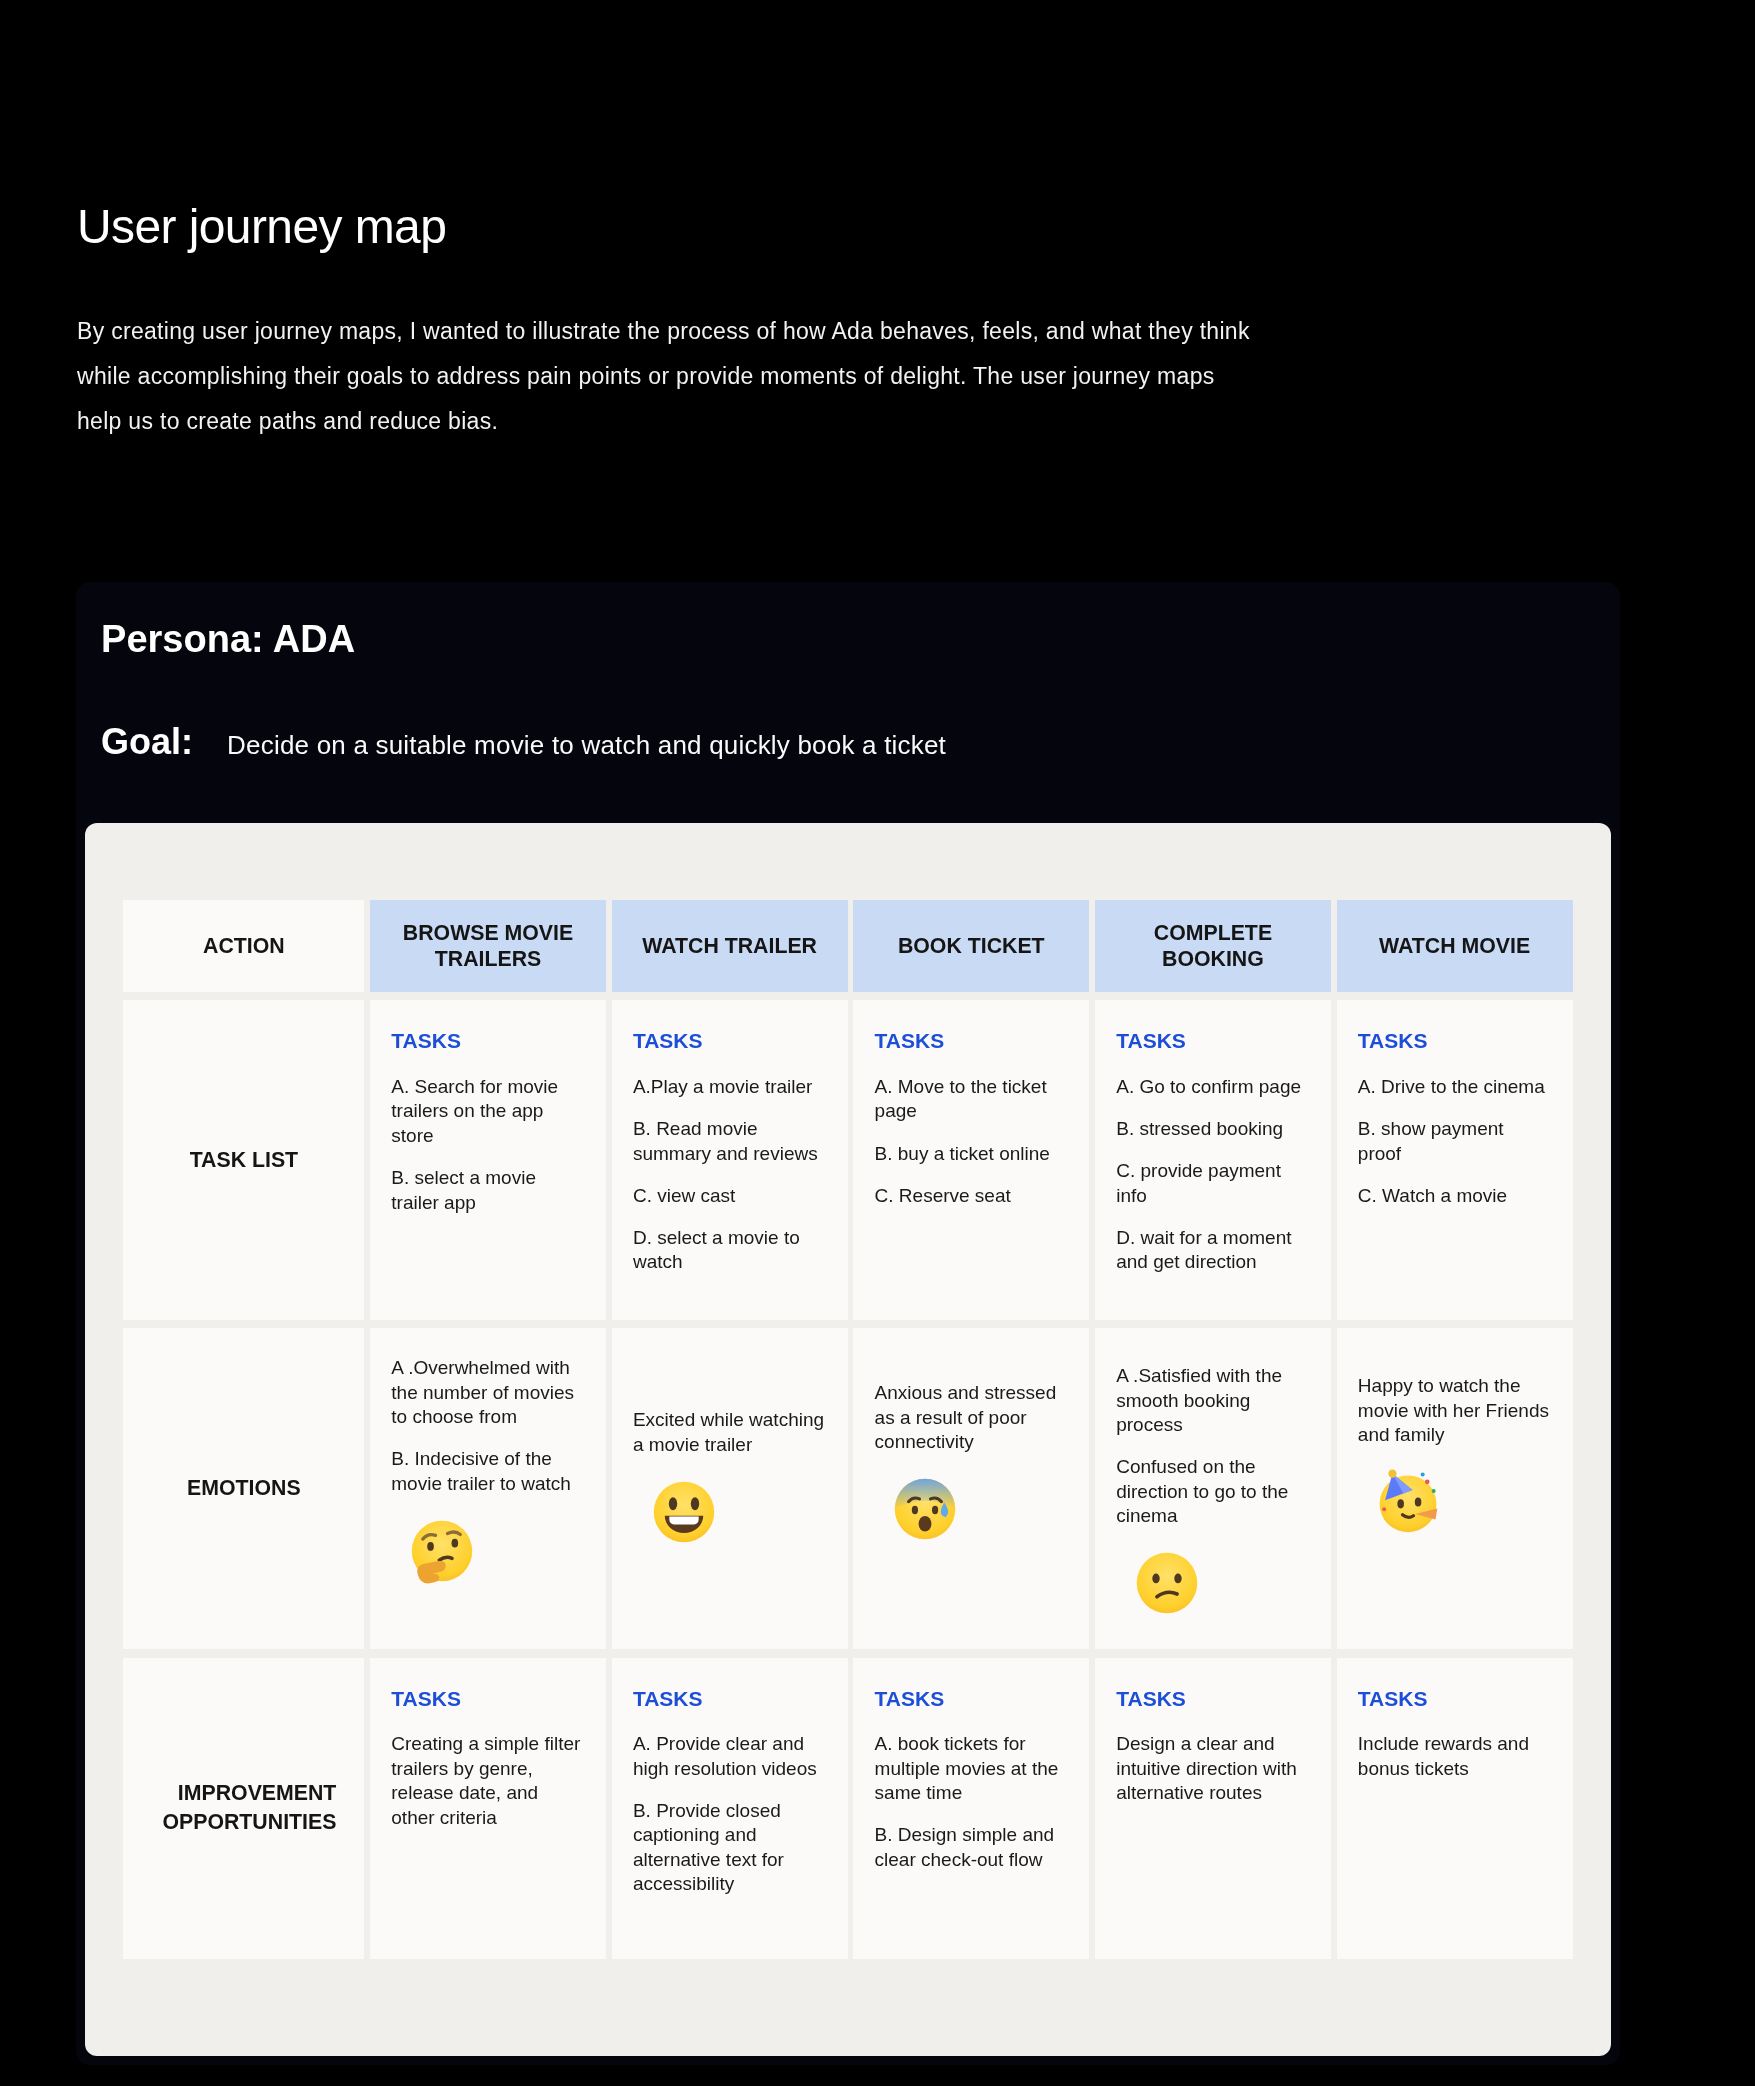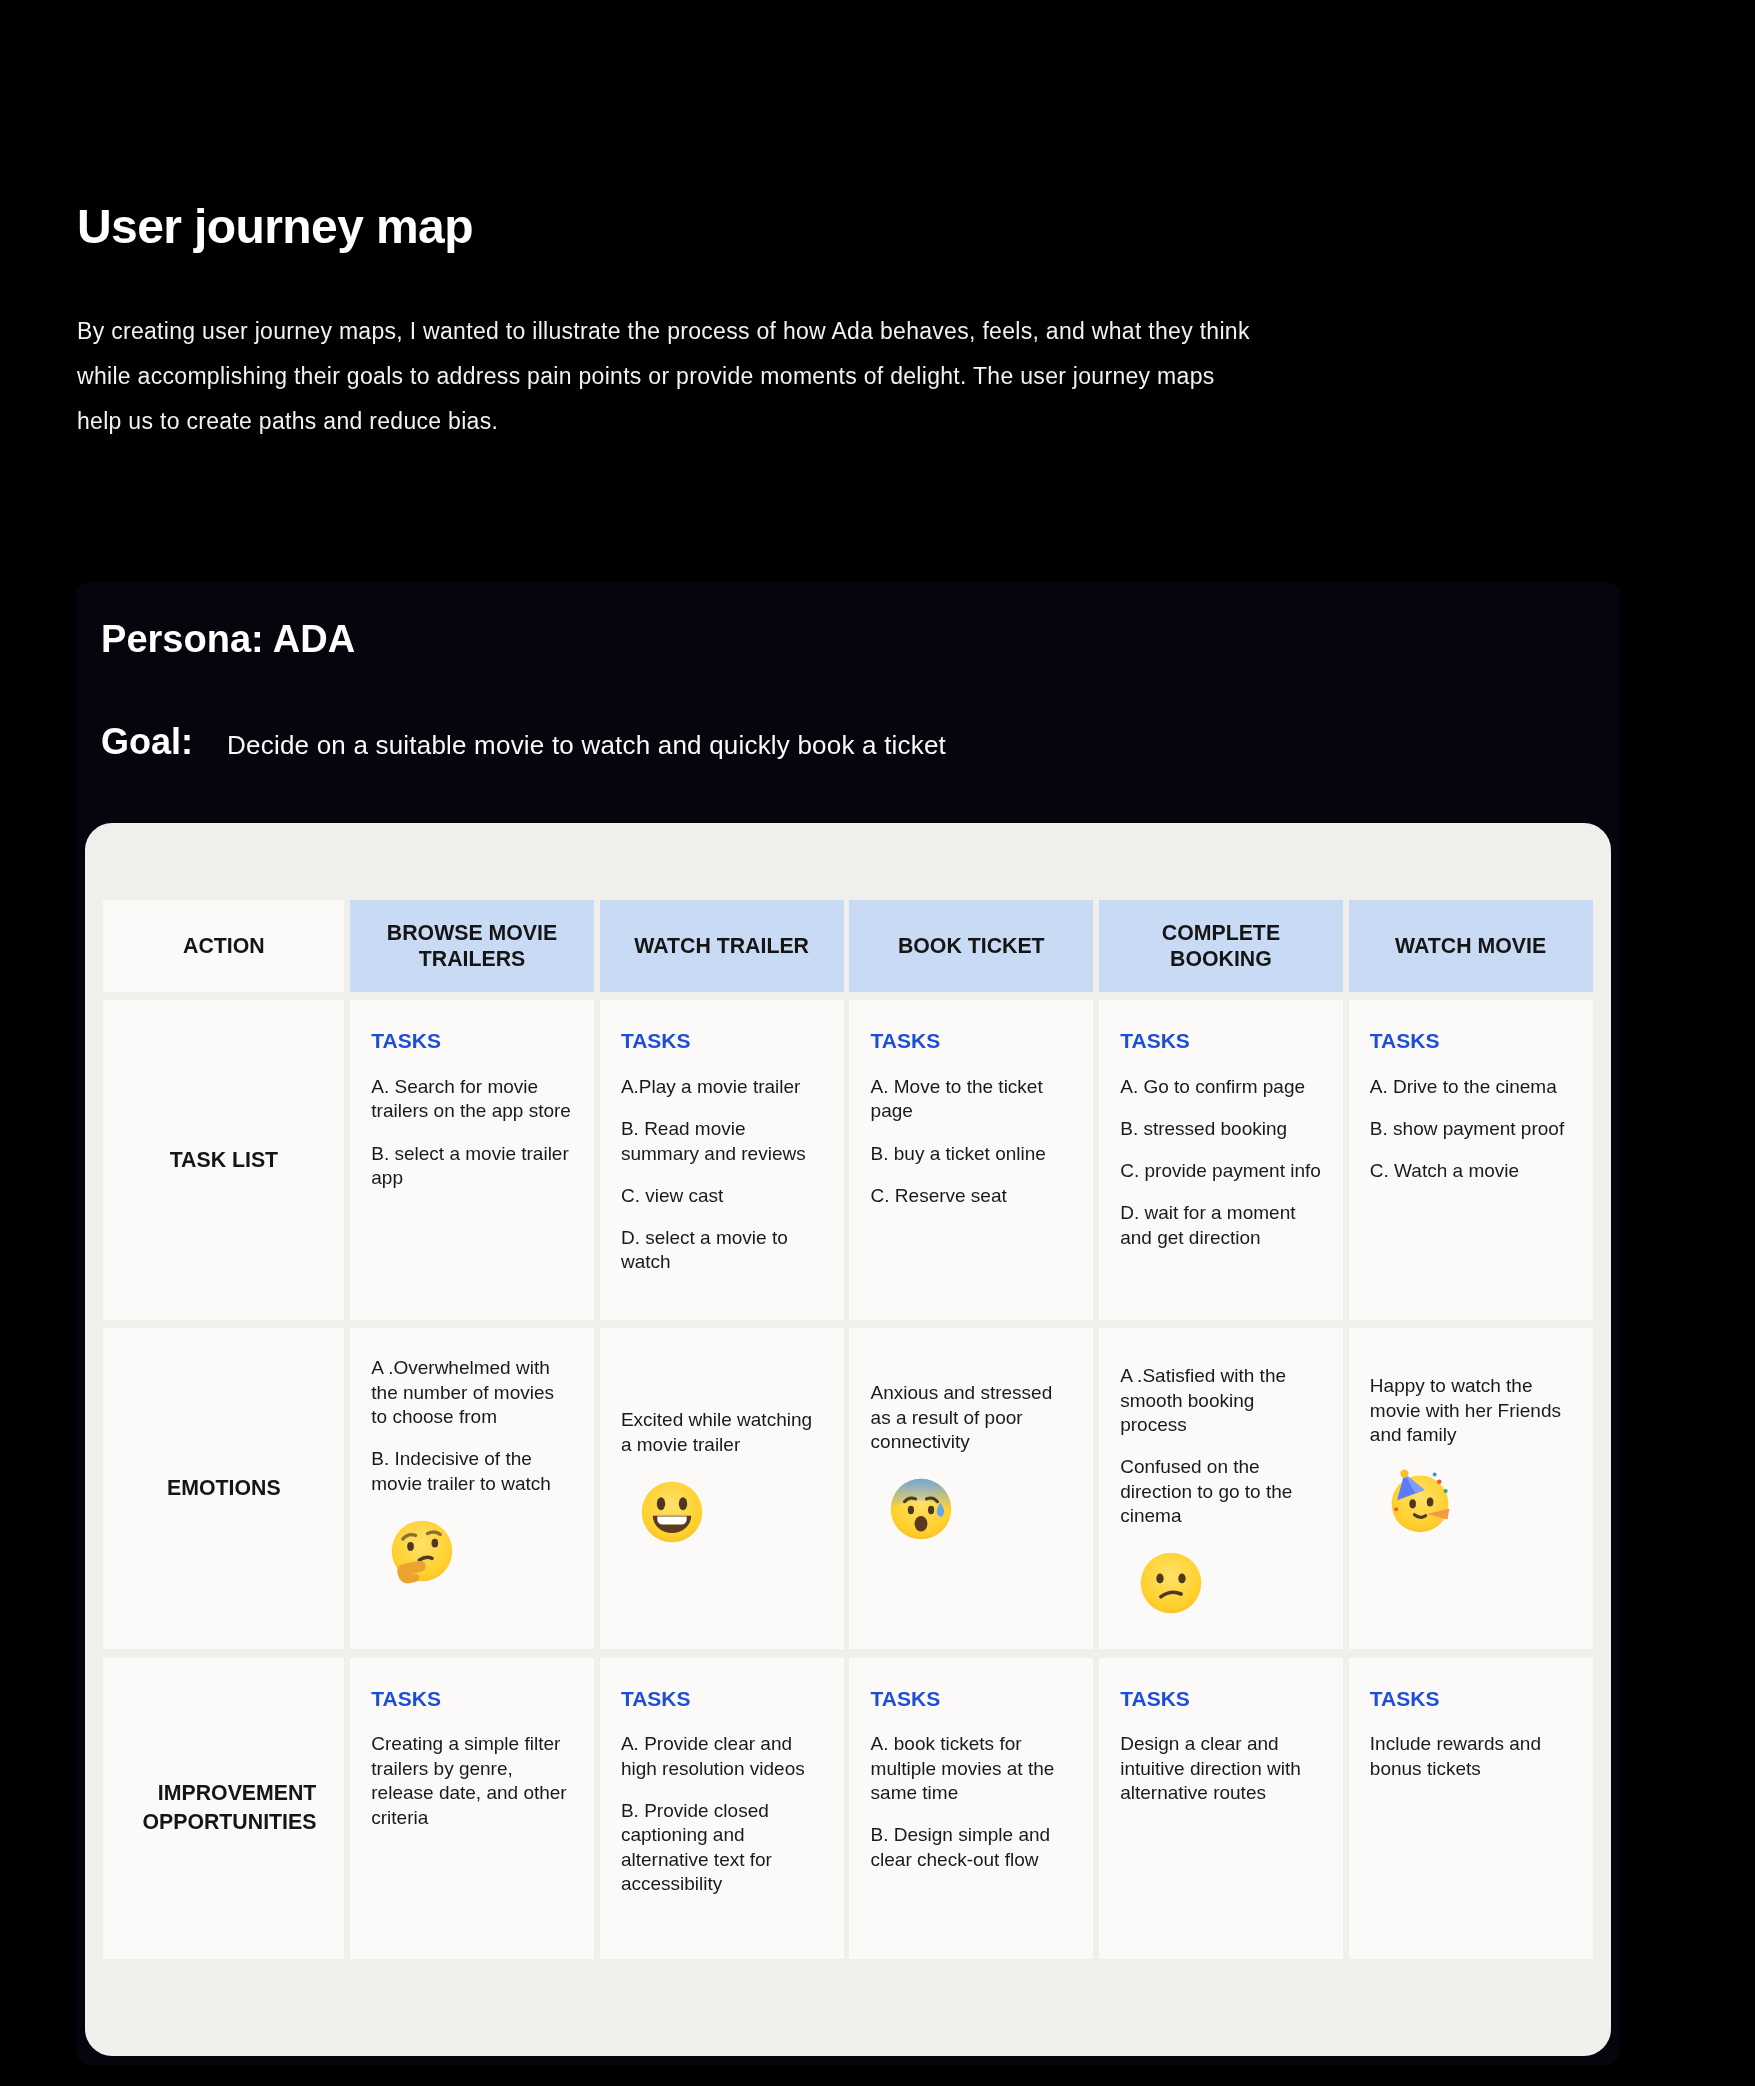--- a/index.html
+++ b/index.html
@@ -15,21 +15,21 @@
   body {
     width: 1756px;
     min-height: 2087px;
     font-family: "Liberation Sans", "DejaVu Sans", sans-serif;
     color: #ffffff;
   }
   .page { padding-top: 199px; }
   .page-title {
     margin: 0 0 0 77px;
     font-size: 48px;
-    font-weight: 700;
+    font-weight: 400;
     letter-spacing: -0.6px;
     color: #ffffff;
   }
   .page-desc {
     margin: 55px 0 0 77px;
     width: 1173px;
     font-size: 23px;
     line-height: 45px;
     letter-spacing: 0.3px;
     color: #f2f2f2;
@@ -53,22 +53,22 @@
     display: flex;
     align-items: baseline;
     gap: 34px;
   }
   .goal-label { font-size: 36px; font-weight: 700; color: #ffffff; }
   .goal-text  { font-size: 26px; font-weight: 400; color: #fafafa; letter-spacing: 0.2px; }
 
   .table-wrap {
     margin-top: 60px;
     background: var(--table-bg);
-    border-radius: 27px;
-    padding: 77px 18px 0;
+    border-radius: 12px;
+    padding: 77px 38px 0;
     height: 1233px;
     color: var(--text-dark);
   }
   .grid {
     display: grid;
     grid-template-columns: 241px repeat(5, 1fr);
     grid-template-rows: 92px 320px 321px 301px;
     gap: 8.2px 5.6px;
   }
   .cell { background: var(--cell-bg); overflow: hidden; }

